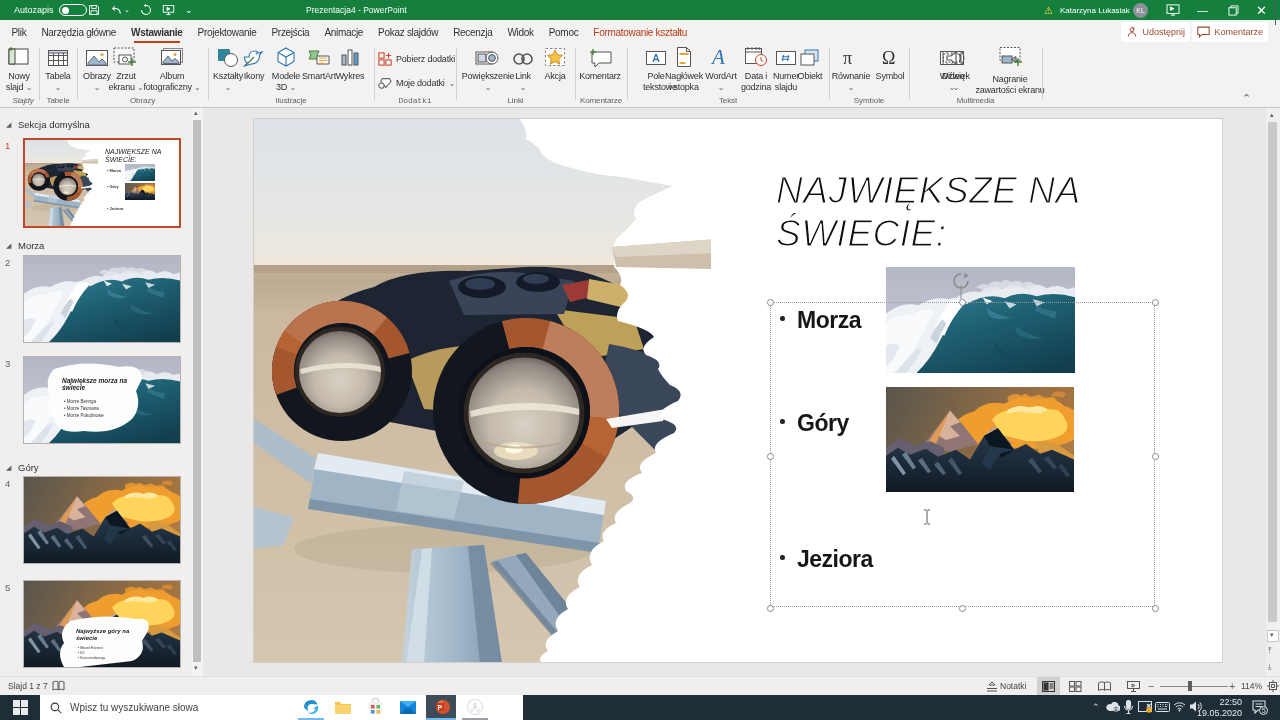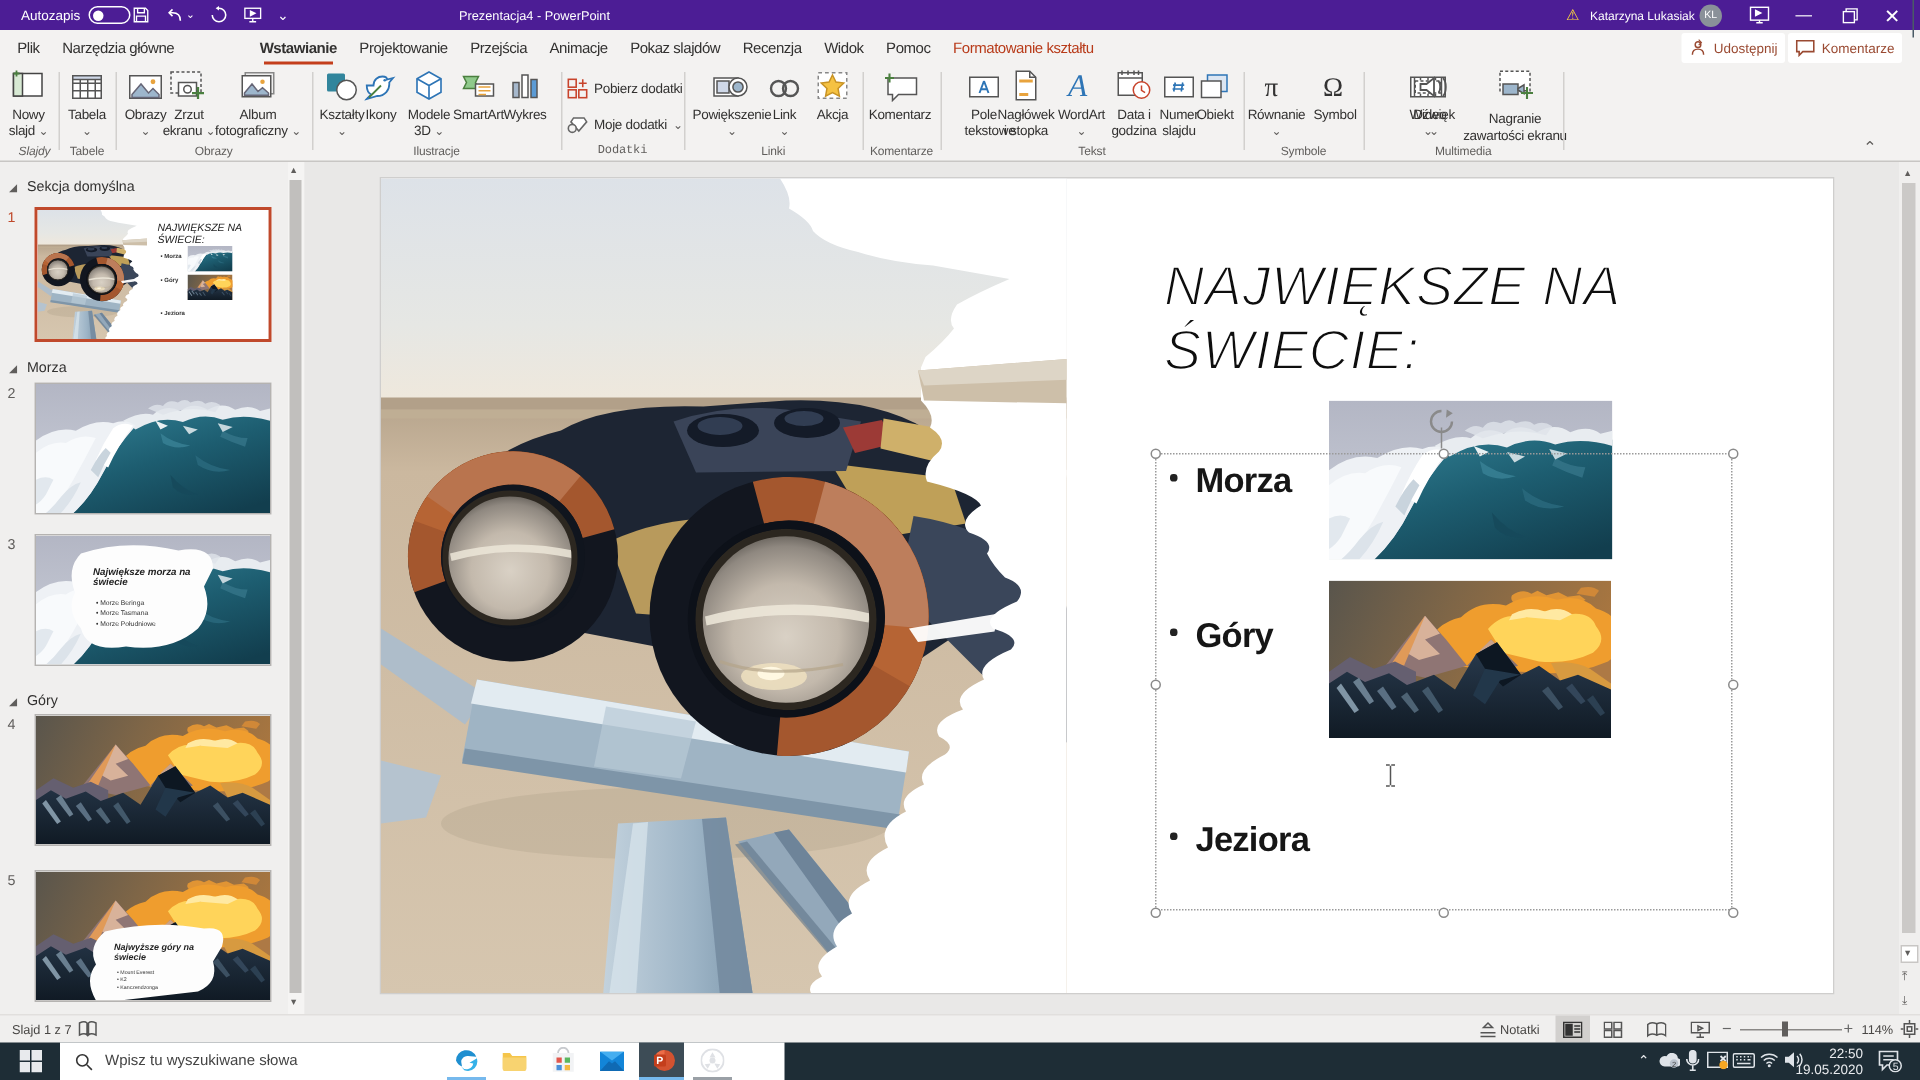--- a/index.html
+++ b/index.html
@@ -1,31 +1,31 @@
 <!DOCTYPE html>
 <html><head><meta charset="utf-8">
 <style>
 *{margin:0;padding:0;box-sizing:border-box;}
 html,body{width:1280px;height:720px;overflow:hidden;font-family:"Liberation Sans",sans-serif;}
 #app{position:relative;width:1280px;height:720px;background:#e9e8e7;}
 .abs{position:absolute;}
 
-#titlebar{position:absolute;left:0;top:0;width:1280px;height:20px;background:#4c1d95;color:#fff;}
+#titlebar{position:absolute;left:0;top:0;width:1280px;height:20px;background:#15803d;color:#fff;}
 #titlebar .tb{position:absolute;top:0;height:20px;display:flex;align-items:center;}
 #autosave{left:14px;font-size:9px;gap:5px;}
 .toggle{width:28px;height:12px;border:1px solid #fff;border-radius:7px;position:relative;}
 .toggle .knob{position:absolute;left:2px;top:1.5px;width:7px;height:7px;background:#fff;border-radius:50%;}
 #qat{left:88px;gap:10px;}
 #doctitle{left:306px;width:100px;font-size:8.5px;white-space:nowrap;}
 #searchbox{position:absolute;left:524px;top:2px;width:245px;height:16px;background:#f6cdbd;border-radius:2px;display:flex;align-items:center;font-size:9px;color:#492013;}
 
 #tabrow{position:absolute;left:0;top:20px;width:1280px;height:24px;background:#f3f2f1;font-size:10px;color:#323130;}
 #tabs{position:absolute;left:4px;top:0;height:24px;display:flex;}
 #tabs .tab{padding:0 7.5px;display:flex;align-items:center;position:relative;white-space:nowrap;letter-spacing:-0.3px;}
-#tabs .tab.active{font-weight:bold;margin-left:42px;}
+#tabs .tab.active{font-weight:bold;}
 #tabs .tab.active:after{content:"";position:absolute;left:10px;right:10px;bottom:1px;height:2px;background:#c43e1c;}
 #tabs .tab.ctx{color:#b83b1a;}
 .topbtn{position:absolute;top:2px;height:20px;background:#fff;border-radius:2px;display:flex;align-items:center;font-size:9px;color:#9a4a32;padding:0 5px;gap:4px;white-space:nowrap;}
 
 #ribbon{position:absolute;left:0;top:44px;width:1280px;height:64px;background:#f3f2f1;border-bottom:1px solid #c8c6c4;}
 .rsep{position:absolute;top:4px;height:52px;width:1px;background:#d2d0ce;}
 .glabel{position:absolute;bottom:2px;text-align:center;font-size:8px;color:#605e5c;letter-spacing:-0.1px;}
 .rbtn{position:absolute;top:2px;text-align:center;font-size:9px;color:#323130;line-height:10.5px;letter-spacing:-0.2px;}
 .rbtn .ric{height:22px;display:flex;align-items:flex-end;justify-content:center;margin-bottom:3px;}
 .ch{font-size:8px;color:#605e5c;}

